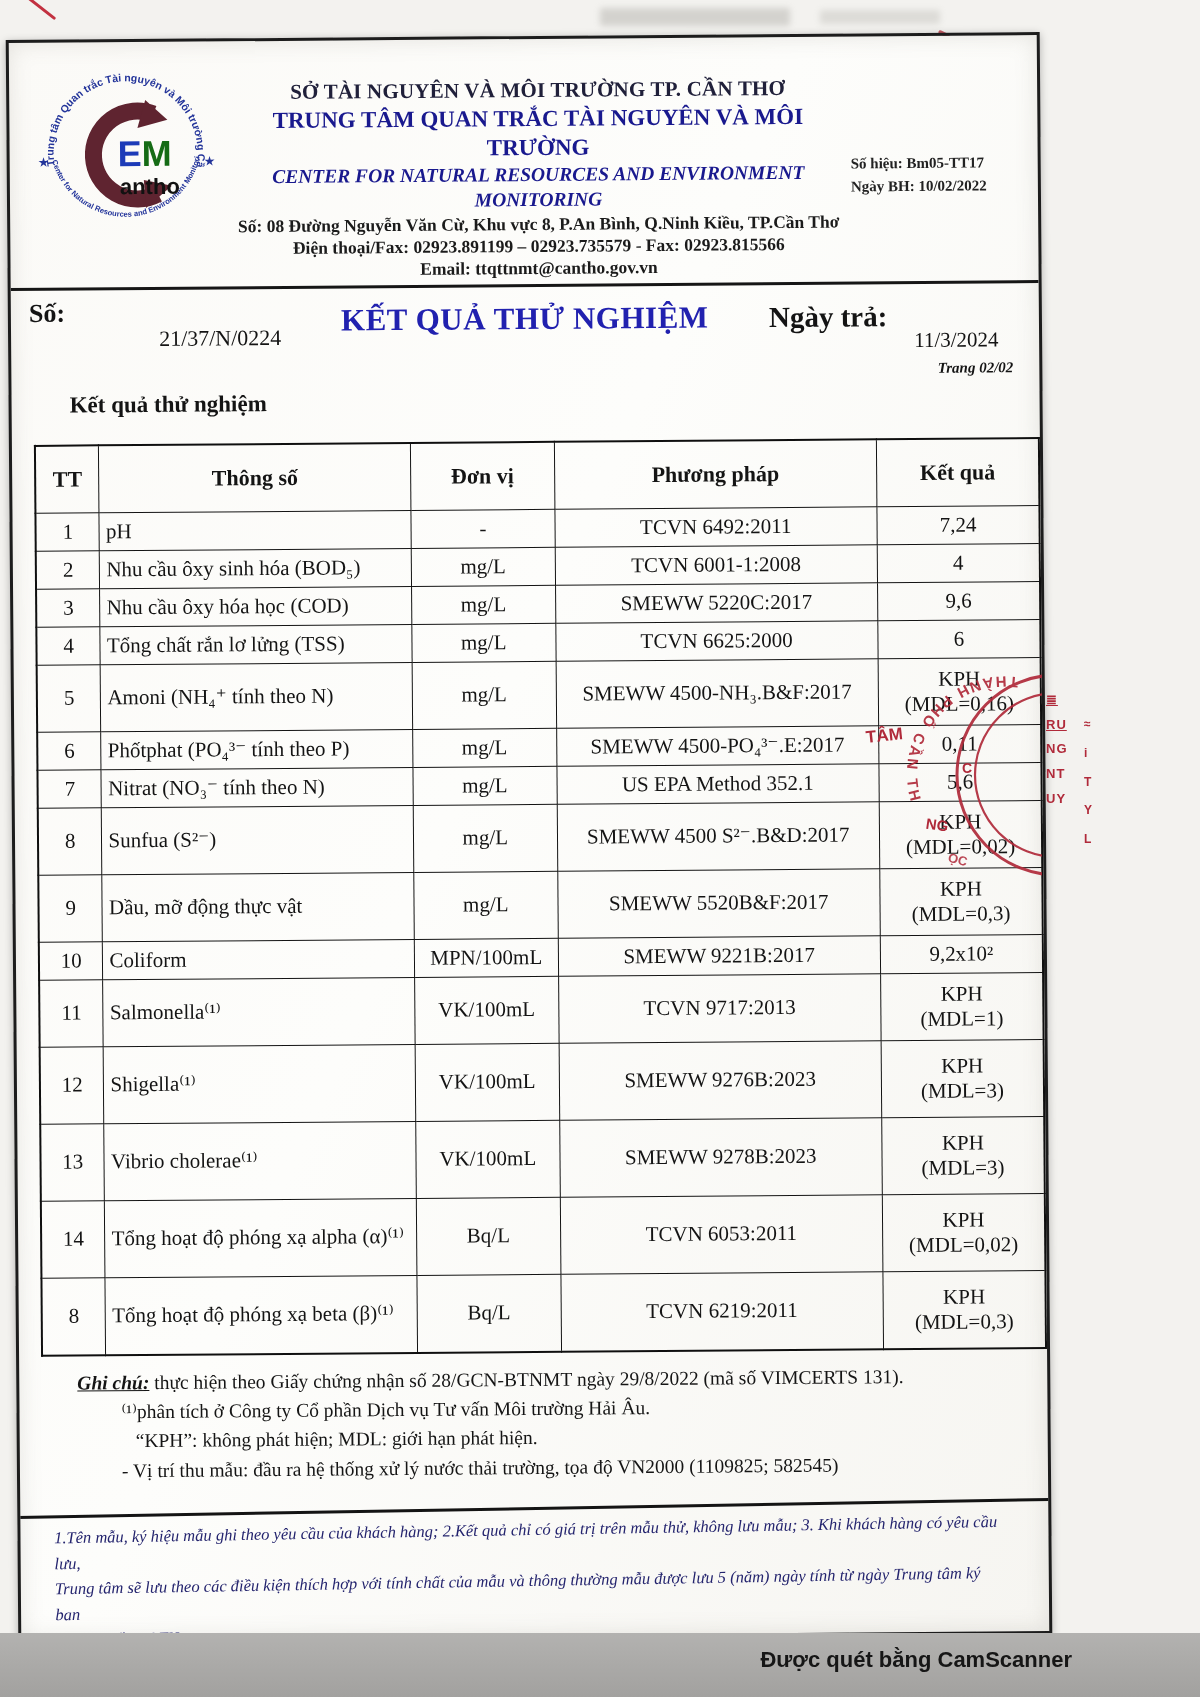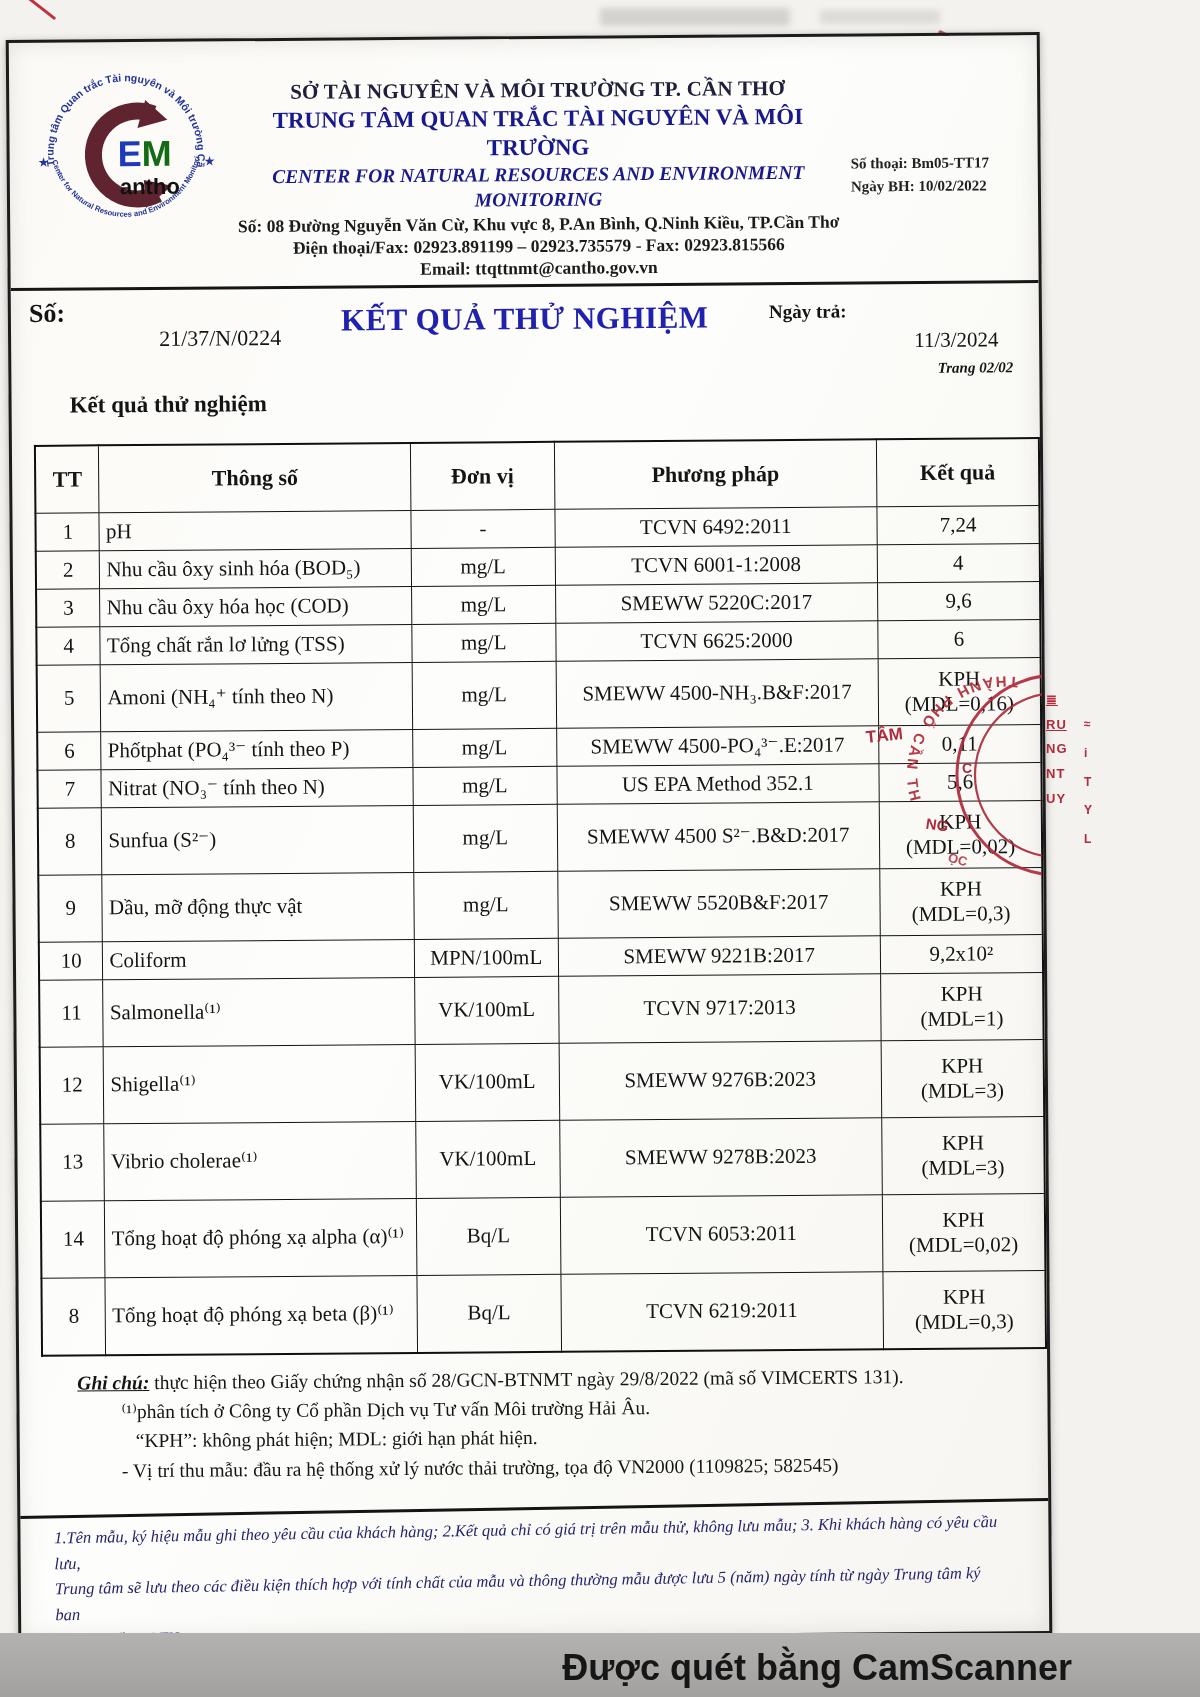--- a/index.html
+++ b/index.html
@@ -32,21 +32,21 @@
   .org2{font-size:23px;font-weight:bold;color:#19198e;}
   .org3{font-size:19.5px;font-weight:bold;font-style:italic;color:#19198e;}
   .addr,.phone,.email{font-size:17.5px;color:#1b1b1b;font-weight:600;}
   .form-code-block{flex:0 0 175px;padding-top:96px;font-size:15px;line-height:1.5;color:#222;font-weight:600;}
   .header-divider{border-bottom:3px solid #161616;margin:2px 0 0 0;}
   
   .title-row{position:relative;height:98px;}
   .so-label{position:absolute;left:18px;top:8px;font-size:26px;font-weight:bold;}
   .so-value{position:absolute;left:148px;top:36px;font-size:22px;}
   .main-title{position:absolute;left:330px;top:14px;font-size:31px;font-weight:bold;color:#2121af;letter-spacing:.5px;}
-  .ngaytra-label{position:absolute;left:758px;top:16px;font-size:19px;font-weight:bold;}
+  .ngaytra-label{position:absolute;left:758px;top:16px;font-size:29px;font-weight:bold;}
   .ngaytra-value{position:absolute;left:903px;top:44px;font-size:21px;}
   .page-num{position:absolute;right:26px;top:76px;font-size:15px;font-weight:bold;font-style:italic;}
   .subtitle{margin:4px 0 0 58px;font-size:23px;font-weight:bold;}
   
   table.results{border-collapse:collapse;margin:26px 0 0 22px;table-layout:fixed;}
   table.results th,table.results td{
     border:1.6px solid #141414;padding:2px 6px;
     font-size:21px;vertical-align:middle;
   }
   table.results{border:2.5px solid #0f0f0f;}
@@ -87,21 +87,21 @@
   .margin-frags2{position:absolute;left:1084px;top:710px;width:20px;color:#b02a3a;font-family:"Liberation Sans",sans-serif;font-weight:bold;font-size:12px;line-height:2.4;}
   .margin-frags2 span{display:block;}
   
   .cam-strip{
     position:absolute;left:0;right:0;bottom:0;height:64px;
     background:linear-gradient(#b3b2b0,#a2a19f);
   }
   .cam-text{
     position:absolute;right:128px;top:14px;
     font-family:"Liberation Sans","DejaVu Sans",sans-serif;
-    font-size:36px;font-weight:bold;color:#161616;
+    font-size:22px;font-weight:bold;color:#161616;
   }
 </style>
 </head>
 <body>
 
 <div class="pen-mark"></div>
 <div class="pen-dot"></div>
 <div class="smudge a"></div>
 <div class="smudge b"></div>
 
@@ -134,21 +134,21 @@
     </div>
     <div class="org-block">
       <div class="org1">SỞ TÀI NGUYÊN VÀ MÔI TRƯỜNG TP. CẦN THƠ</div>
       <div class="org2">TRUNG TÂM QUAN TRẮC TÀI NGUYÊN VÀ MÔI TRƯỜNG</div>
       <div class="org3">CENTER FOR NATURAL RESOURCES AND ENVIRONMENT MONITORING</div>
       <div class="addr">Số: 08 Đường Nguyễn Văn Cừ, Khu vực 8, P.An Bình, Q.Ninh Kiều, TP.Cần Thơ</div>
       <div class="phone">Điện thoại/Fax: 02923.891199 – 02923.735579  - Fax: 02923.815566</div>
       <div class="email">Email: ttqttnmt@cantho.gov.vn</div>
     </div>
     <div class="form-code-block">
-      <div>Số thoại: Bm05-TT17</div>
+      <div>Số hiệu: Bm05-TT17</div>
       <div>Ngày BH: 10/02/2022</div>
     </div>
   </div>
   <div class="header-divider"></div>
 
   <div class="title-row">
     <div class="so-label">Số:</div>
     <div class="so-value">21/37/N/0224</div>
     <div class="main-title">KẾT QUẢ THỬ NGHIỆM</div>
     <div class="ngaytra-label">Ngày trả:</div>

